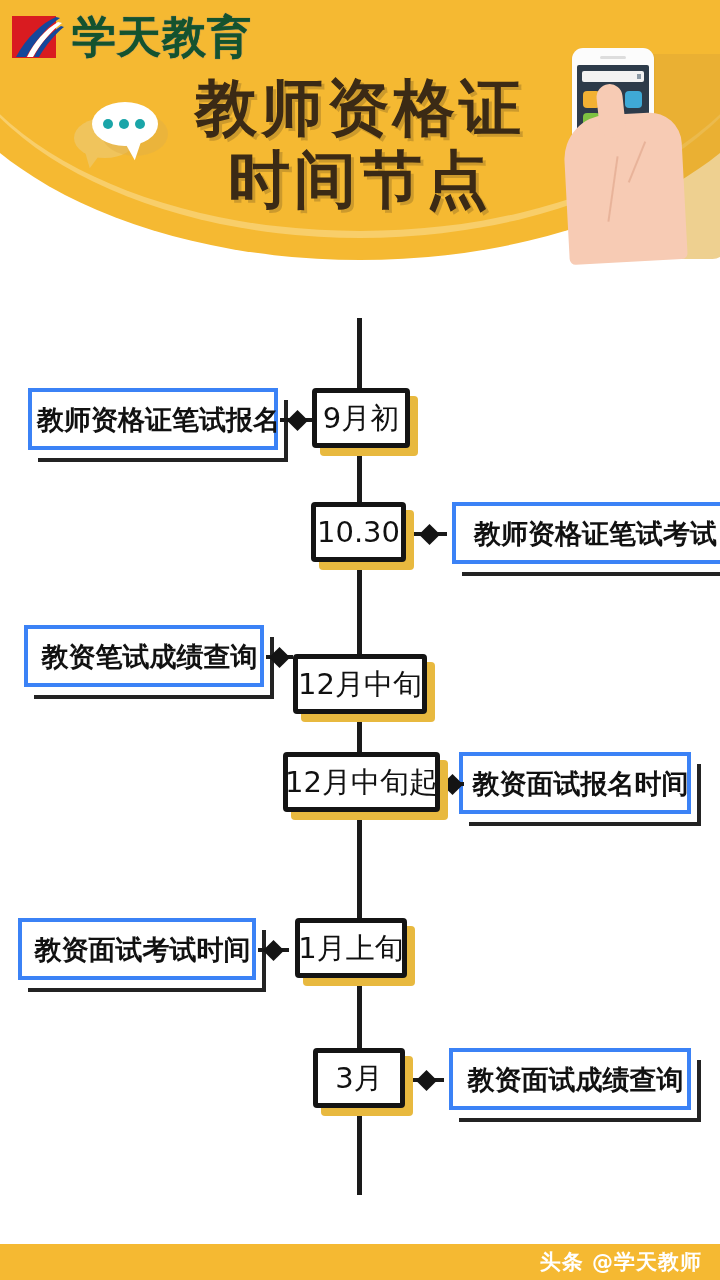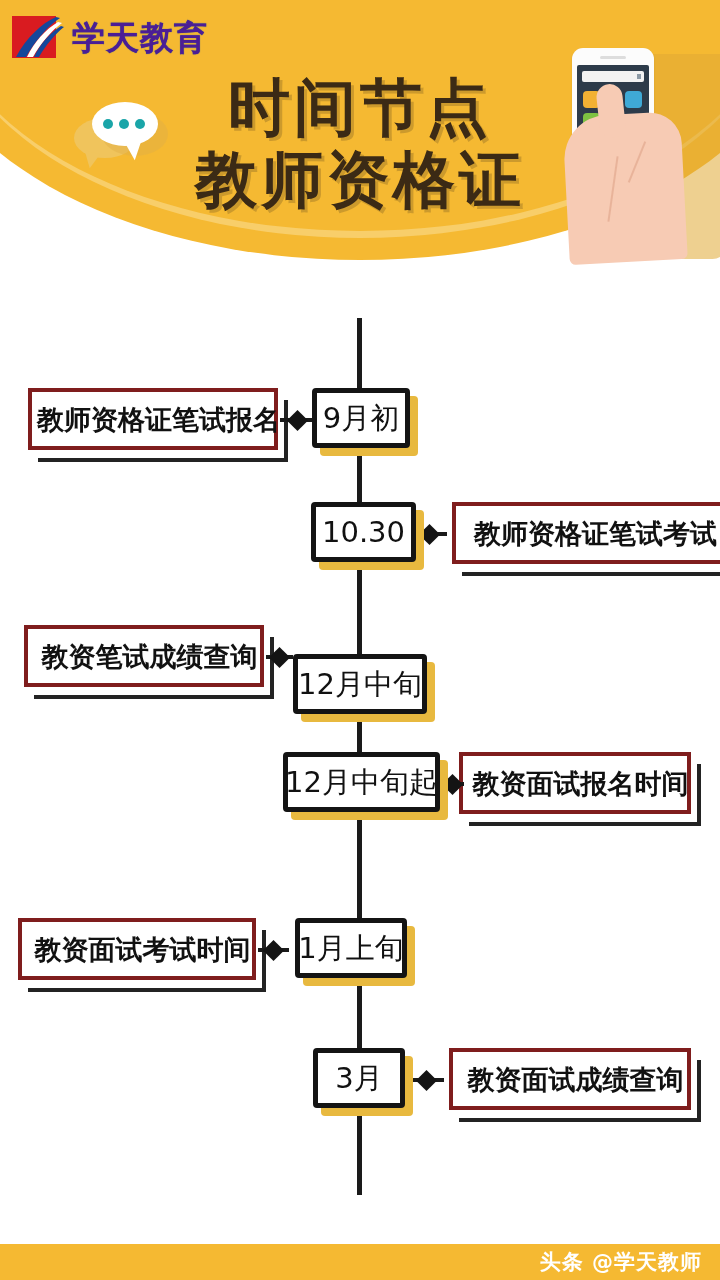--- a/index.html
+++ b/index.html
@@ -54,23 +54,23 @@
     display: flex;
     align-items: center;
     gap: 8px;
   }
   .logo-mark {
     width: 52px;
     height: 46px;
     position: relative;
   }
   .logo-text {
-    font-size: 33px;
+    font-size: 44px;
     font-weight: bold;
-    color: #4c1d95;
+    color: #14532d;
     letter-spacing: 1px;
     line-height: 1;
     font-family: "DejaVu Sans", "Liberation Sans", sans-serif;
     text-shadow: 0 0 1px #14479B;
   }
 
   
   .bubbles {
     position: absolute;
     left: 72px;
@@ -324,21 +324,21 @@
     border-right: 4px solid #232323;
     border-bottom: 4px solid #232323;
     z-index: 1;
   }
   .label-inner {
     position: absolute;
     left: 0; top: 0;
     width: 100%; height: 100%;
     box-sizing: border-box;
     background: #FFFFFF;
-    border: 4px solid #7f1d1d;
+    border: 4px solid #3b82f6;
     display: flex;
     align-items: center;
     justify-content: center;
     z-index: 2;
     padding-left: 11px;
   }
   .label-text {
     font-family: "DejaVu Sans", "Liberation Sans", sans-serif;
     font-size: 27px;
     font-weight: bold;
@@ -441,22 +441,22 @@
       </span>
       <span class="phone-home"></span>
     </span>
     <span class="hand"></span>
     <span class="finger"></span>
     <span class="thumbline"></span>
     <span class="thumbline2"></span>
   </div>
 
   <div class="title-block">
+    <div class="title-line">教师资格证</div>
     <div class="title-line">时间节点</div>
-    <div class="title-line">教师资格证</div>
   </div>
 </div>
 
 <div class="timeline">
   <div class="spine"></div>
 
   <div class="row" style="top:88px;">
     <div class="label-box" style="left:28px; width:250px;">
       <span class="label-outline"></span>
       <span class="label-inner">
@@ -467,21 +467,21 @@
       <span class="conn-stub" style="width:10px;"></span>
       <span class="diamond"></span>
       <span class="conn-stub" style="width:10px;"></span>
     </div>
     <div class="node" style="left:312px; width:98px;">
       <span class="node-text">9月初</span>
     </div>
   </div>
 
   <div class="row" style="top:202px;">
-    <div class="node" style="left:311px; width:105px;">
+    <div class="node" style="left:311px; width:95px;">
       <span class="node-text">10.30</span>
     </div>
     <div class="connector" style="left:413px; width:38px;">
       <span class="conn-stub" style="width:9px;"></span>
       <span class="diamond"></span>
       <span class="conn-stub" style="width:10px;"></span>
     </div>
     <div class="label-box" style="left:452px; width:276px;">
       <span class="label-outline"></span>
       <span class="label-inner">

